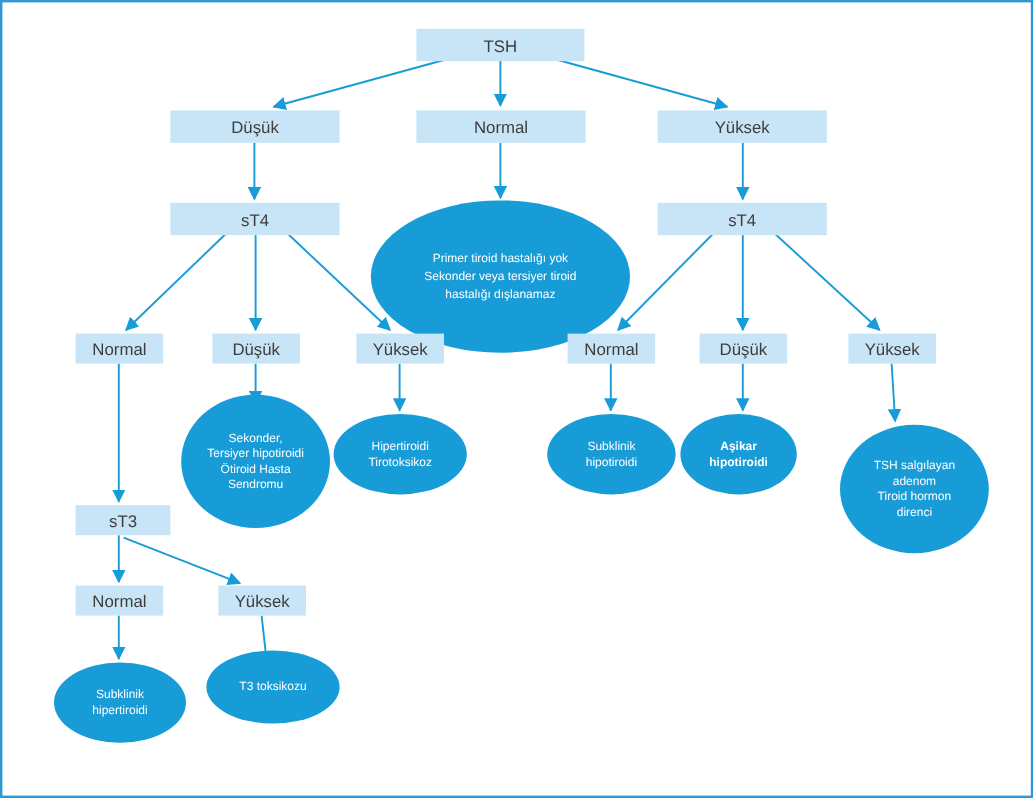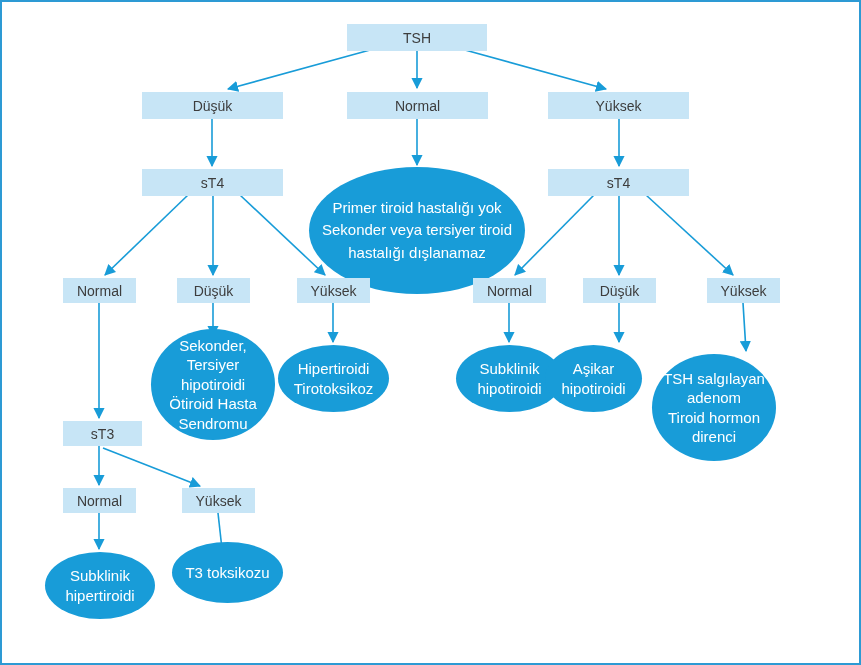--- a/index.html
+++ b/index.html
@@ -22,21 +22,21 @@
   }
   .box{
     background:#c7e5f6;
     color:#3d3d3d;
     font-size:14px;
   }
   .ellipse{
     background:#189cd8;
     color:#ffffff;
     border-radius:50%;
-    font-size:15px;
+    font-size:10px;
     line-height:1.5;
     padding:4px 8px;
   }
   .ellipse.tight{line-height:1.3;}
 </style>
 </head>
 <body>
 
 <div id="canvas">
 
@@ -92,23 +92,23 @@
   <div class="node box" style="left:705px;top:276px;width:73px;height:25px;">Yüksek</div>
 
   <div class="node ellipse tight" style="left:149px;top:327px;width:124px;height:111px;">Sekonder,
 Tersiyer hipotiroidi
 Ötiroid Hasta
 Sendromu</div>
   <div class="node ellipse tight" style="left:276px;top:343px;width:111px;height:67px;">Hipertiroidi
 Tirotoksikoz</div>
   <div class="node ellipse tight" style="left:454px;top:343px;width:107px;height:67px;">Subklinik
 hipotiroidi</div>
-  <div class="node ellipse tight" style="left:543px;top:343px;width:97px;height:67px;">Aşikar
+  <div class="node ellipse tight" style="left:565px;top:343px;width:97px;height:67px;font-weight:bold;">Aşikar
 hipotiroidi</div>
-  <div class="node ellipse tight" style="left:650px;top:352px;width:124px;height:107px;">TSH salgılayan
+  <div class="node ellipse tight" style="left:698px;top:352px;width:124px;height:107px;">TSH salgılayan
 adenom
 Tiroid hormon
 direnci</div>
 
   <div class="node box" style="left:61px;top:419px;width:79px;height:25px;text-align:right;">sT3</div>
   <div class="node box" style="left:61px;top:486px;width:73px;height:25px;">Normal</div>
   <div class="node box" style="left:180px;top:486px;width:73px;height:25px;">Yüksek</div>
   <div class="node ellipse tight" style="left:43px;top:550px;width:110px;height:67px;">Subklinik
 hipertiroidi</div>
   <div class="node ellipse tight" style="left:170px;top:540px;width:111px;height:61px;">T3 toksikozu</div>

